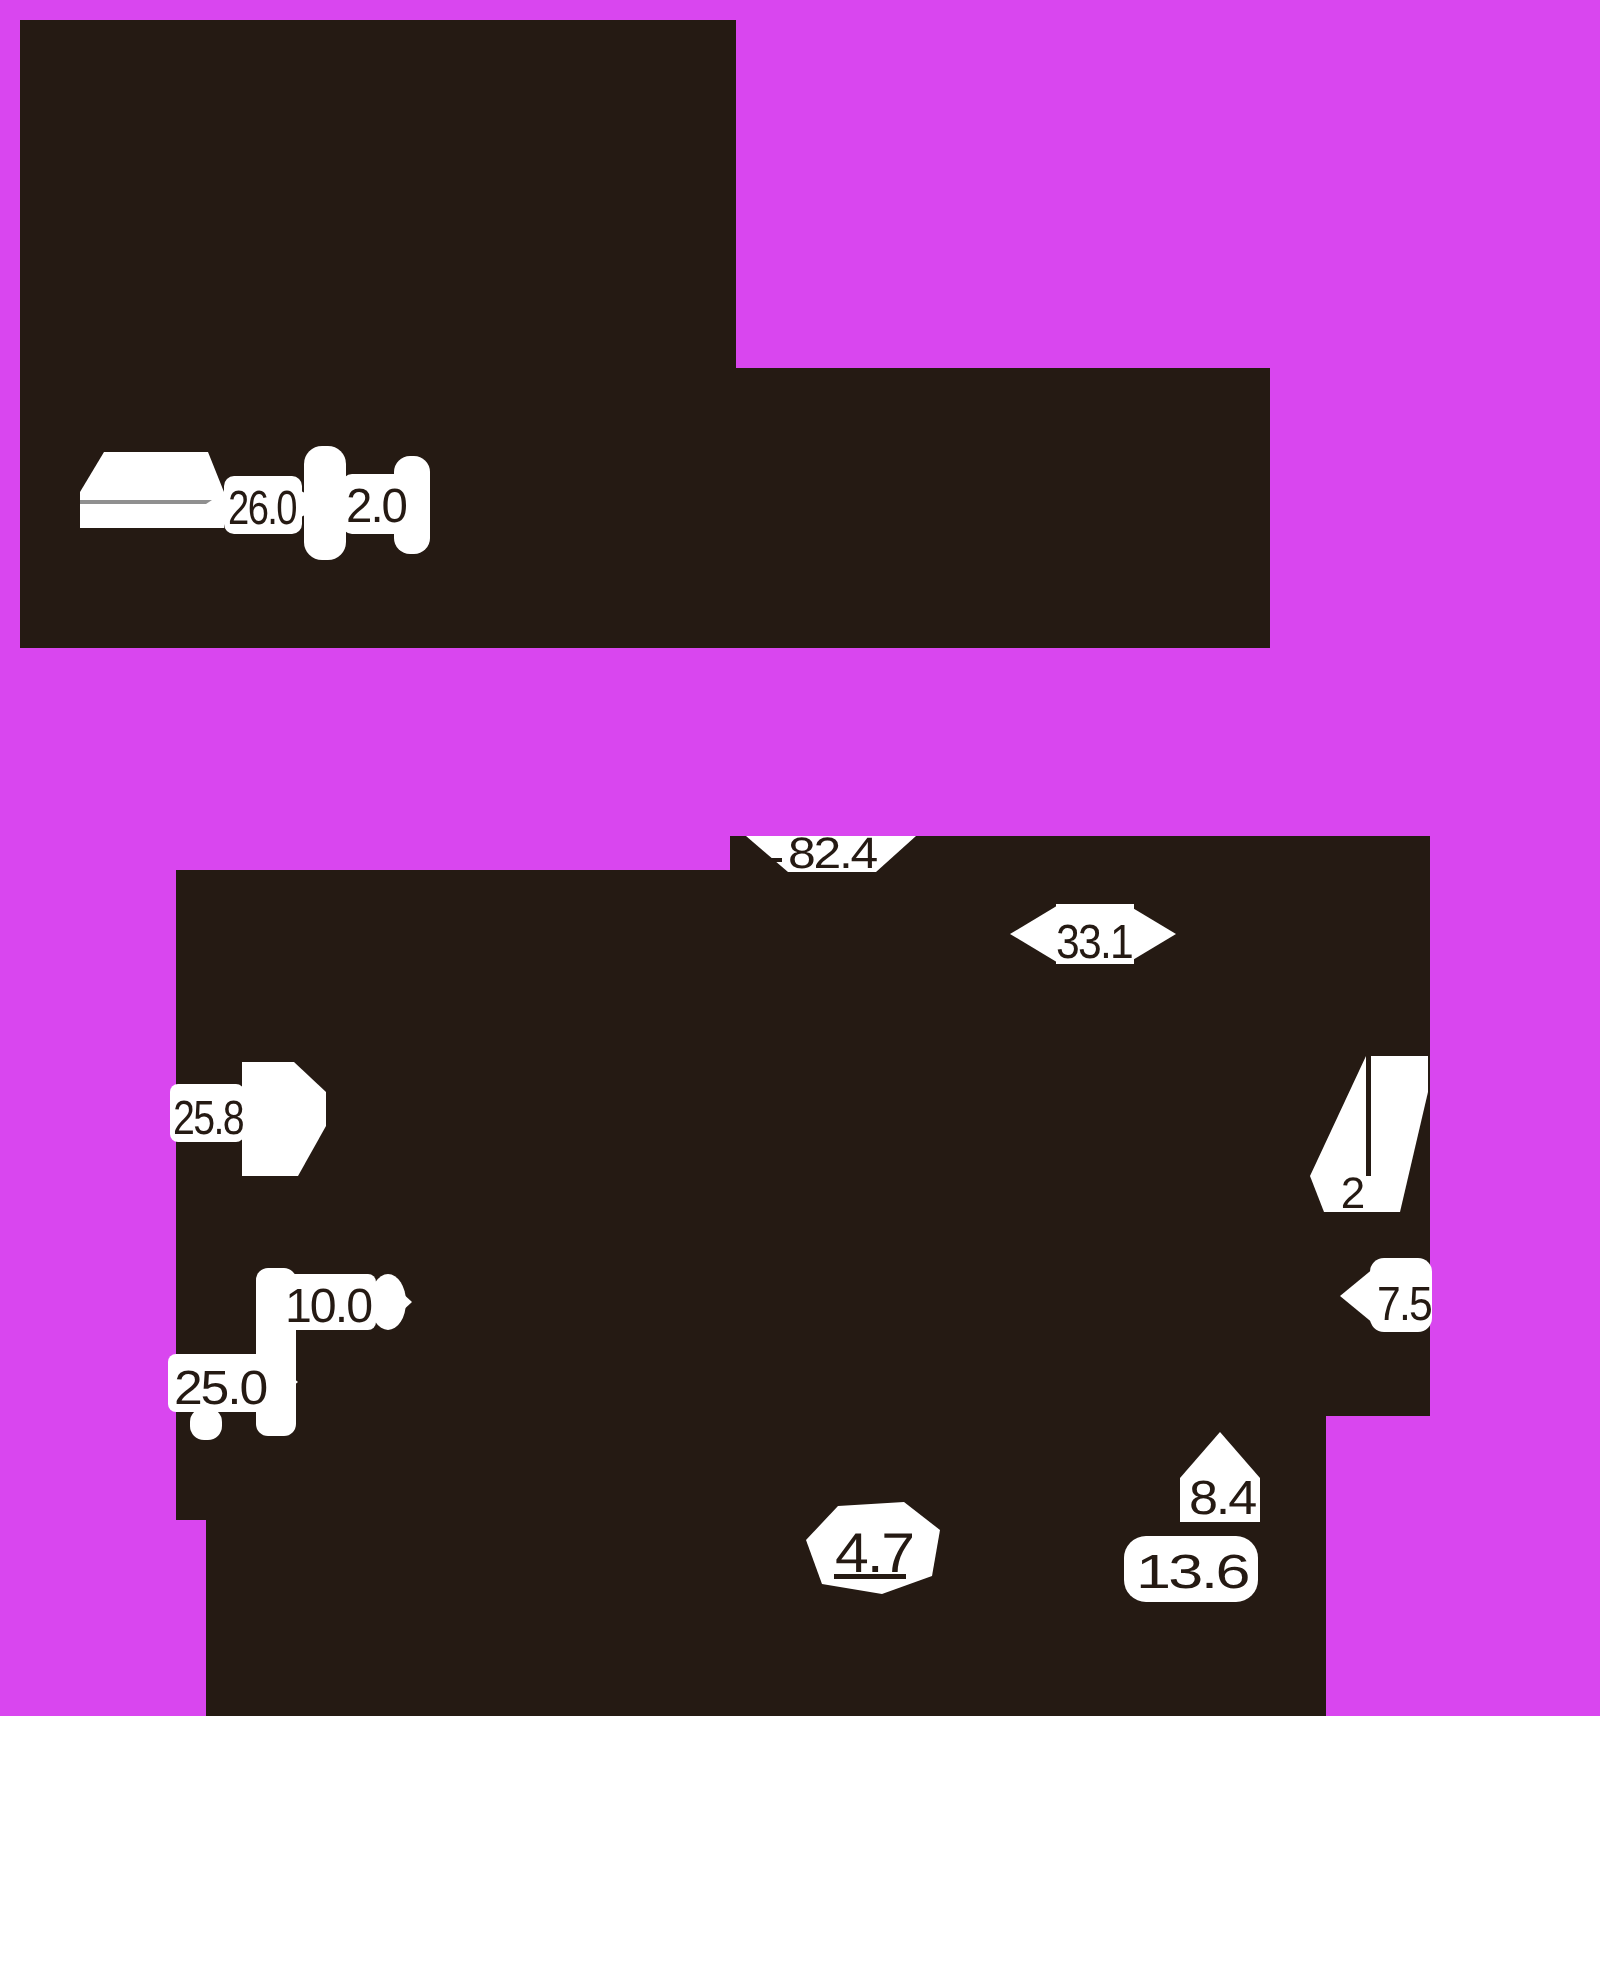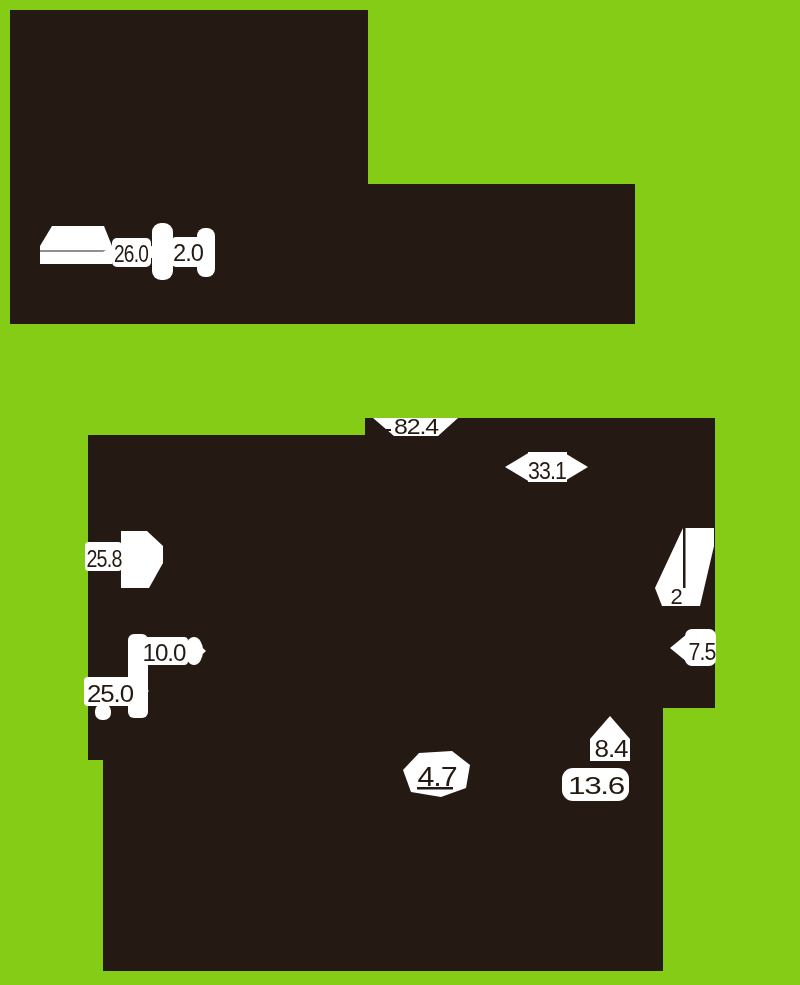--- a/index.html
+++ b/index.html
@@ -1,19 +1,19 @@
 <!DOCTYPE html>
 <html><head>
 <meta charset="utf-8">
 <style>
   html,body{margin:0;padding:0;background:#ffffff;}
   .stage{
     position:relative;
-    width:800px;height:985px;
-    background:#84cc16;
+    width:800px;height:858px;
+    background:#d946ef;
     overflow:hidden;
     font-family:"Liberation Sans", sans-serif;
     text-decoration:underline;
   }
   svg{display:block;}
   .ink{fill:#251a13;}
   .paper{fill:#ffffff;}
   .shade{fill:#909090;}
   .dim{
     font-family:"Liberation Sans", sans-serif;

